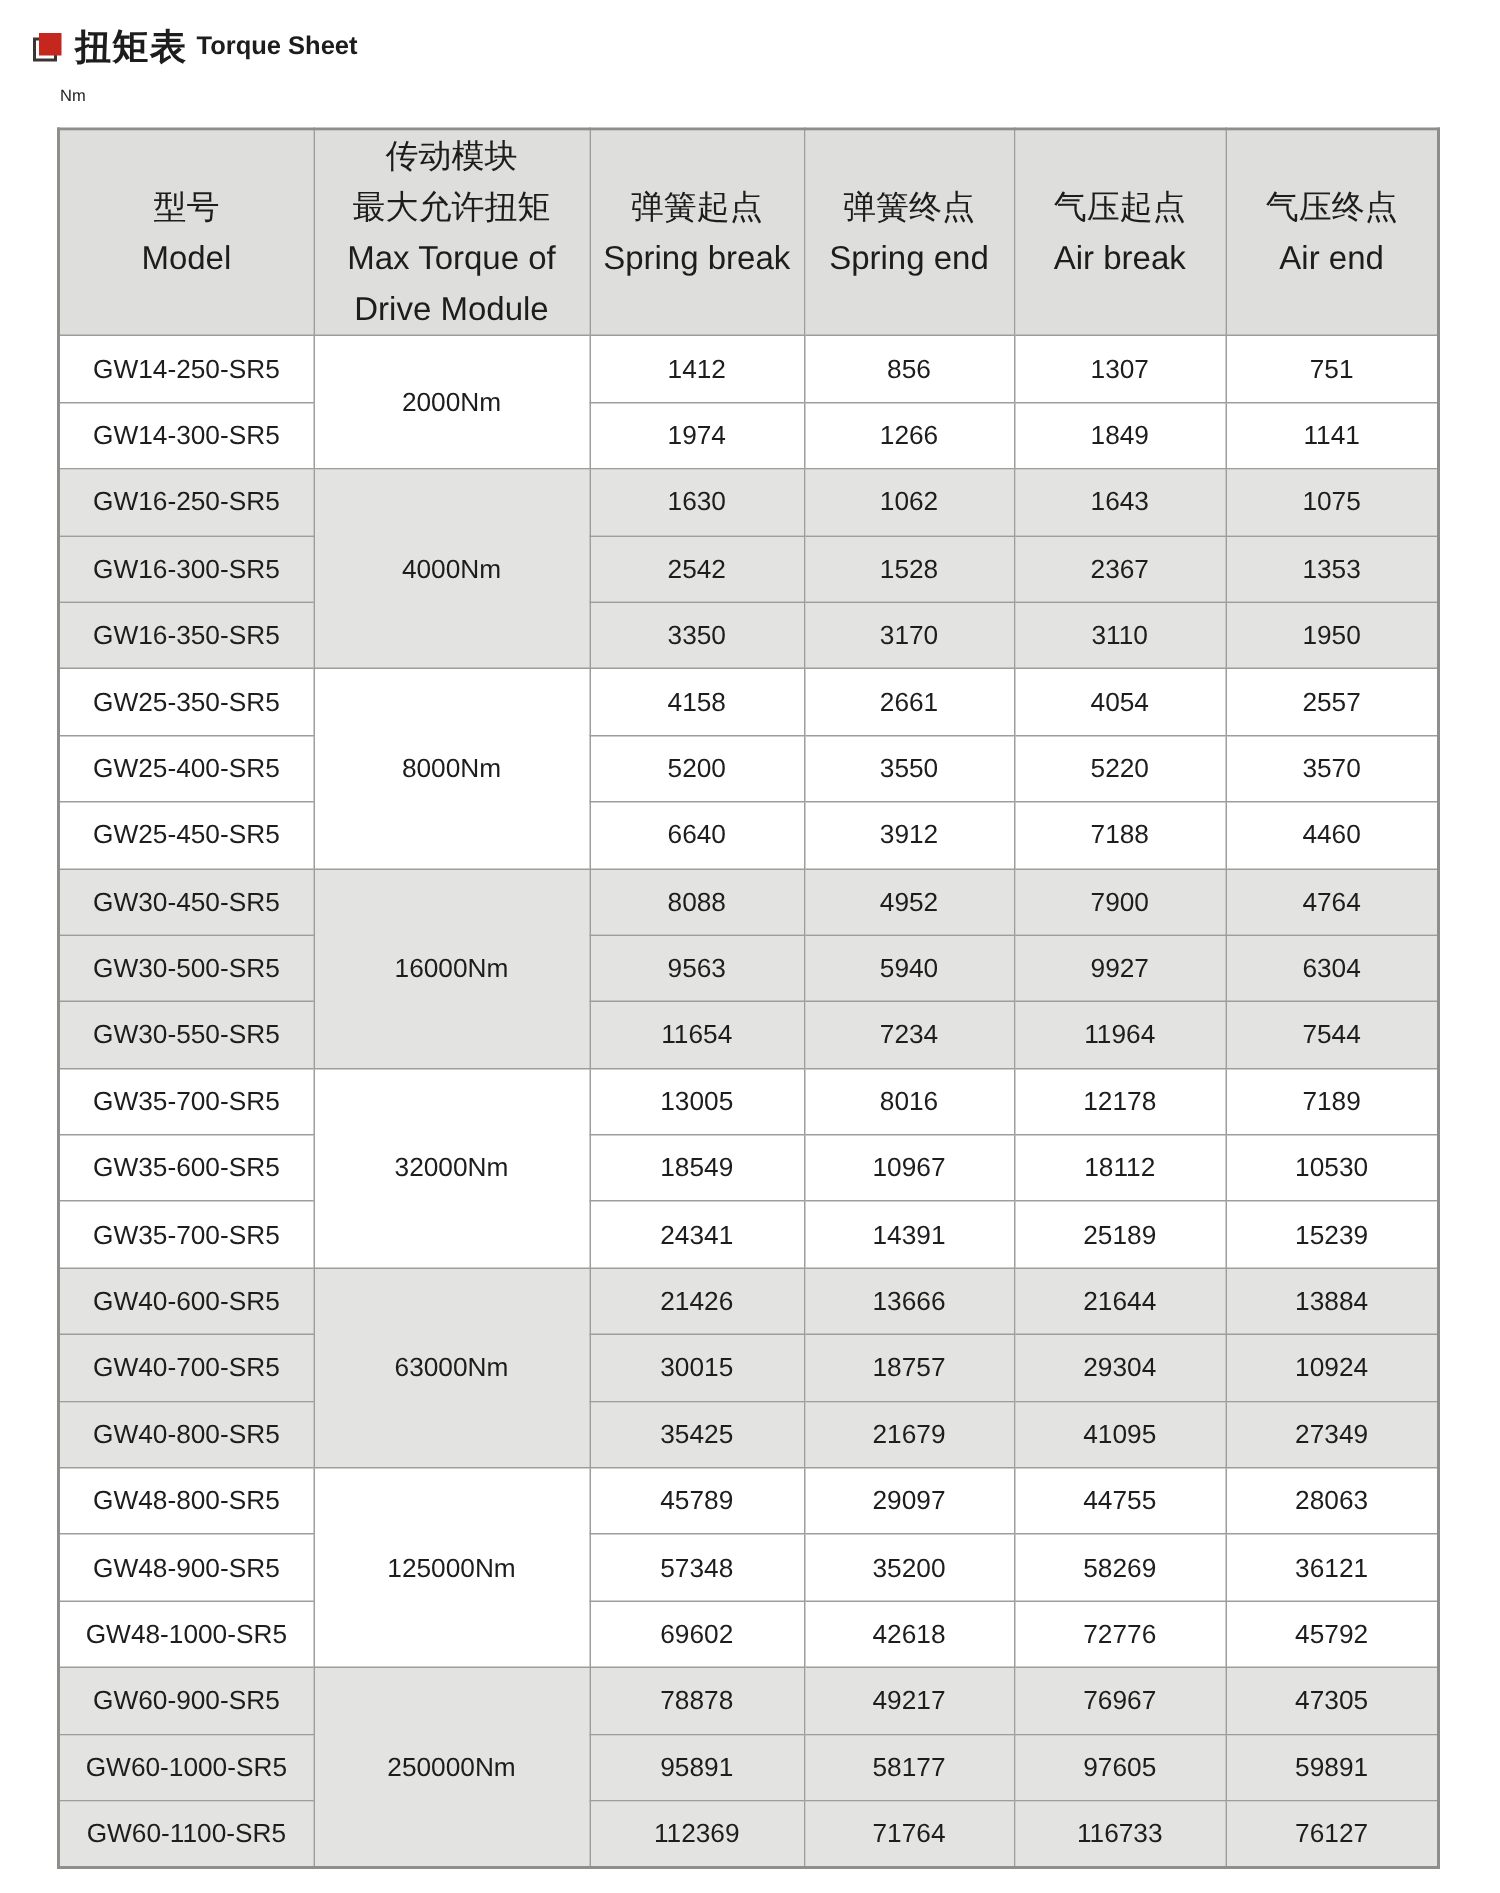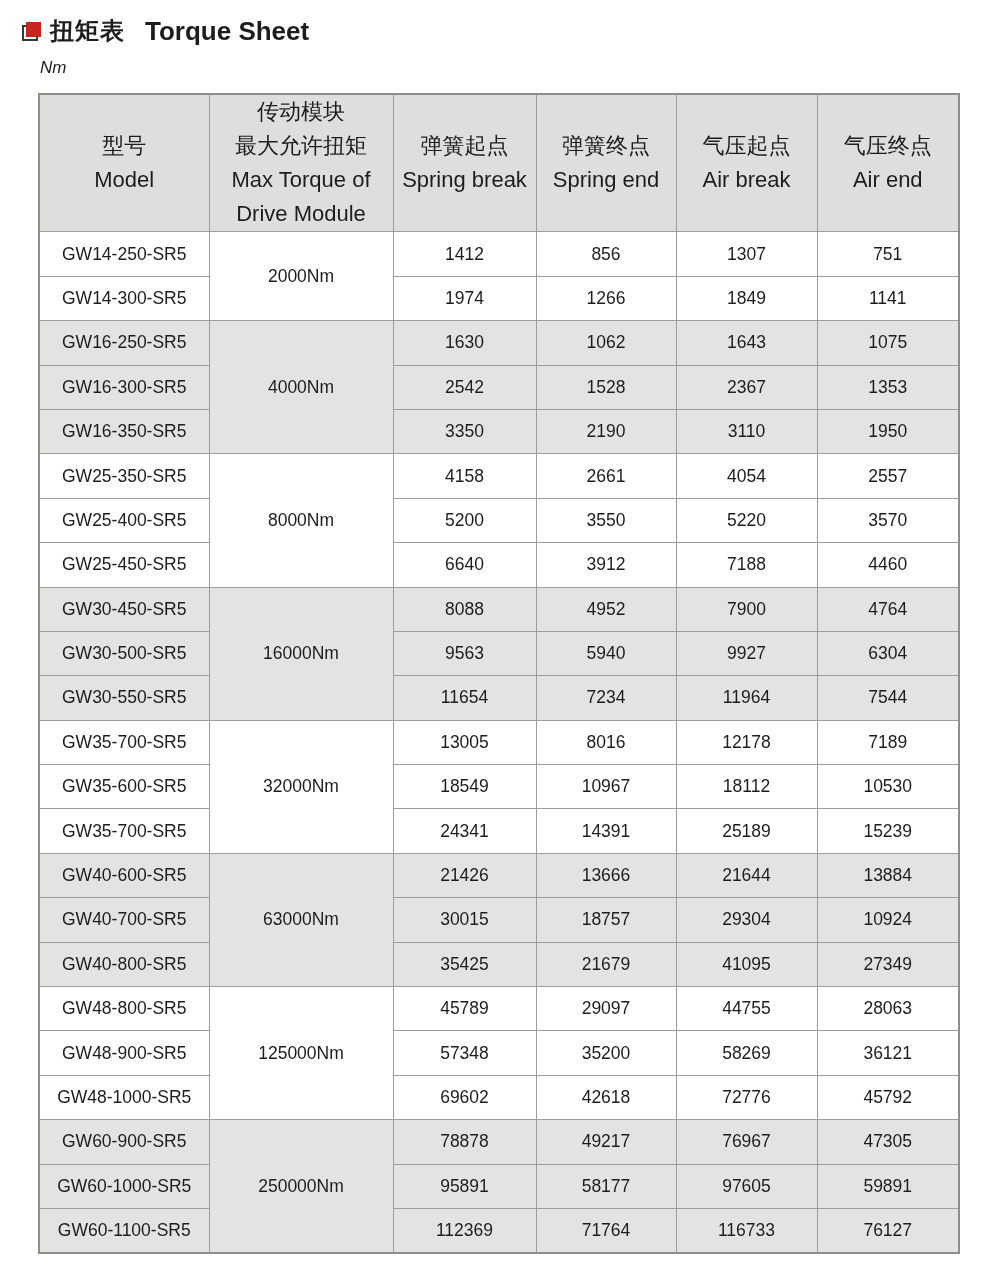--- a/index.html
+++ b/index.html
@@ -45,36 +45,36 @@
     width: 15px;
     height: 15px;
     background: #c5261d;
   }
   .page-title-zh {
     font-size: 24px;
     font-weight: bold;
     letter-spacing: 1px;
   }
   .page-title-en {
-    font-size: 26px;
+    font-size: 17px;
     font-weight: bold;
-    margin-left: 20px;
+    margin-left: 6px;
   }
   
   .subtitle-row {
     display: flex;
     justify-content: space-between;
     align-items: baseline;
     width: 898px;
     margin: 11px 0 0 40px;
     font-size: 17px;
     color: #222222;
   }
   .subtitle-text { letter-spacing: 0.2px; }
-  .unit-label { font-size: 17px; color: #222222; font-style: italic; }
+  .unit-label { font-size: 11px; color: #222222; }
   
   table.torque-table {
     border-collapse: collapse;
     table-layout: fixed;
     margin: 15px 0 0 38px;
     width: 920px;
     border: 2px solid #8e8e8c;
   }
   .torque-table th,
   .torque-table td {
@@ -185,21 +185,21 @@
         <tr class="shaded">
           <td>GW16-300-SR5</td>
           <td>2542</td>
           <td>1528</td>
           <td>2367</td>
           <td>1353</td>
         </tr>
         <tr class="shaded">
           <td>GW16-350-SR5</td>
           <td>3350</td>
-          <td>2190</td>
+          <td>3170</td>
           <td>3110</td>
           <td>1950</td>
         </tr>
         <tr>
           <td>GW25-350-SR5</td>
           <td rowspan="3">8000Nm</td>
           <td>4158</td>
           <td>2661</td>
           <td>4054</td>
           <td>2557</td>

